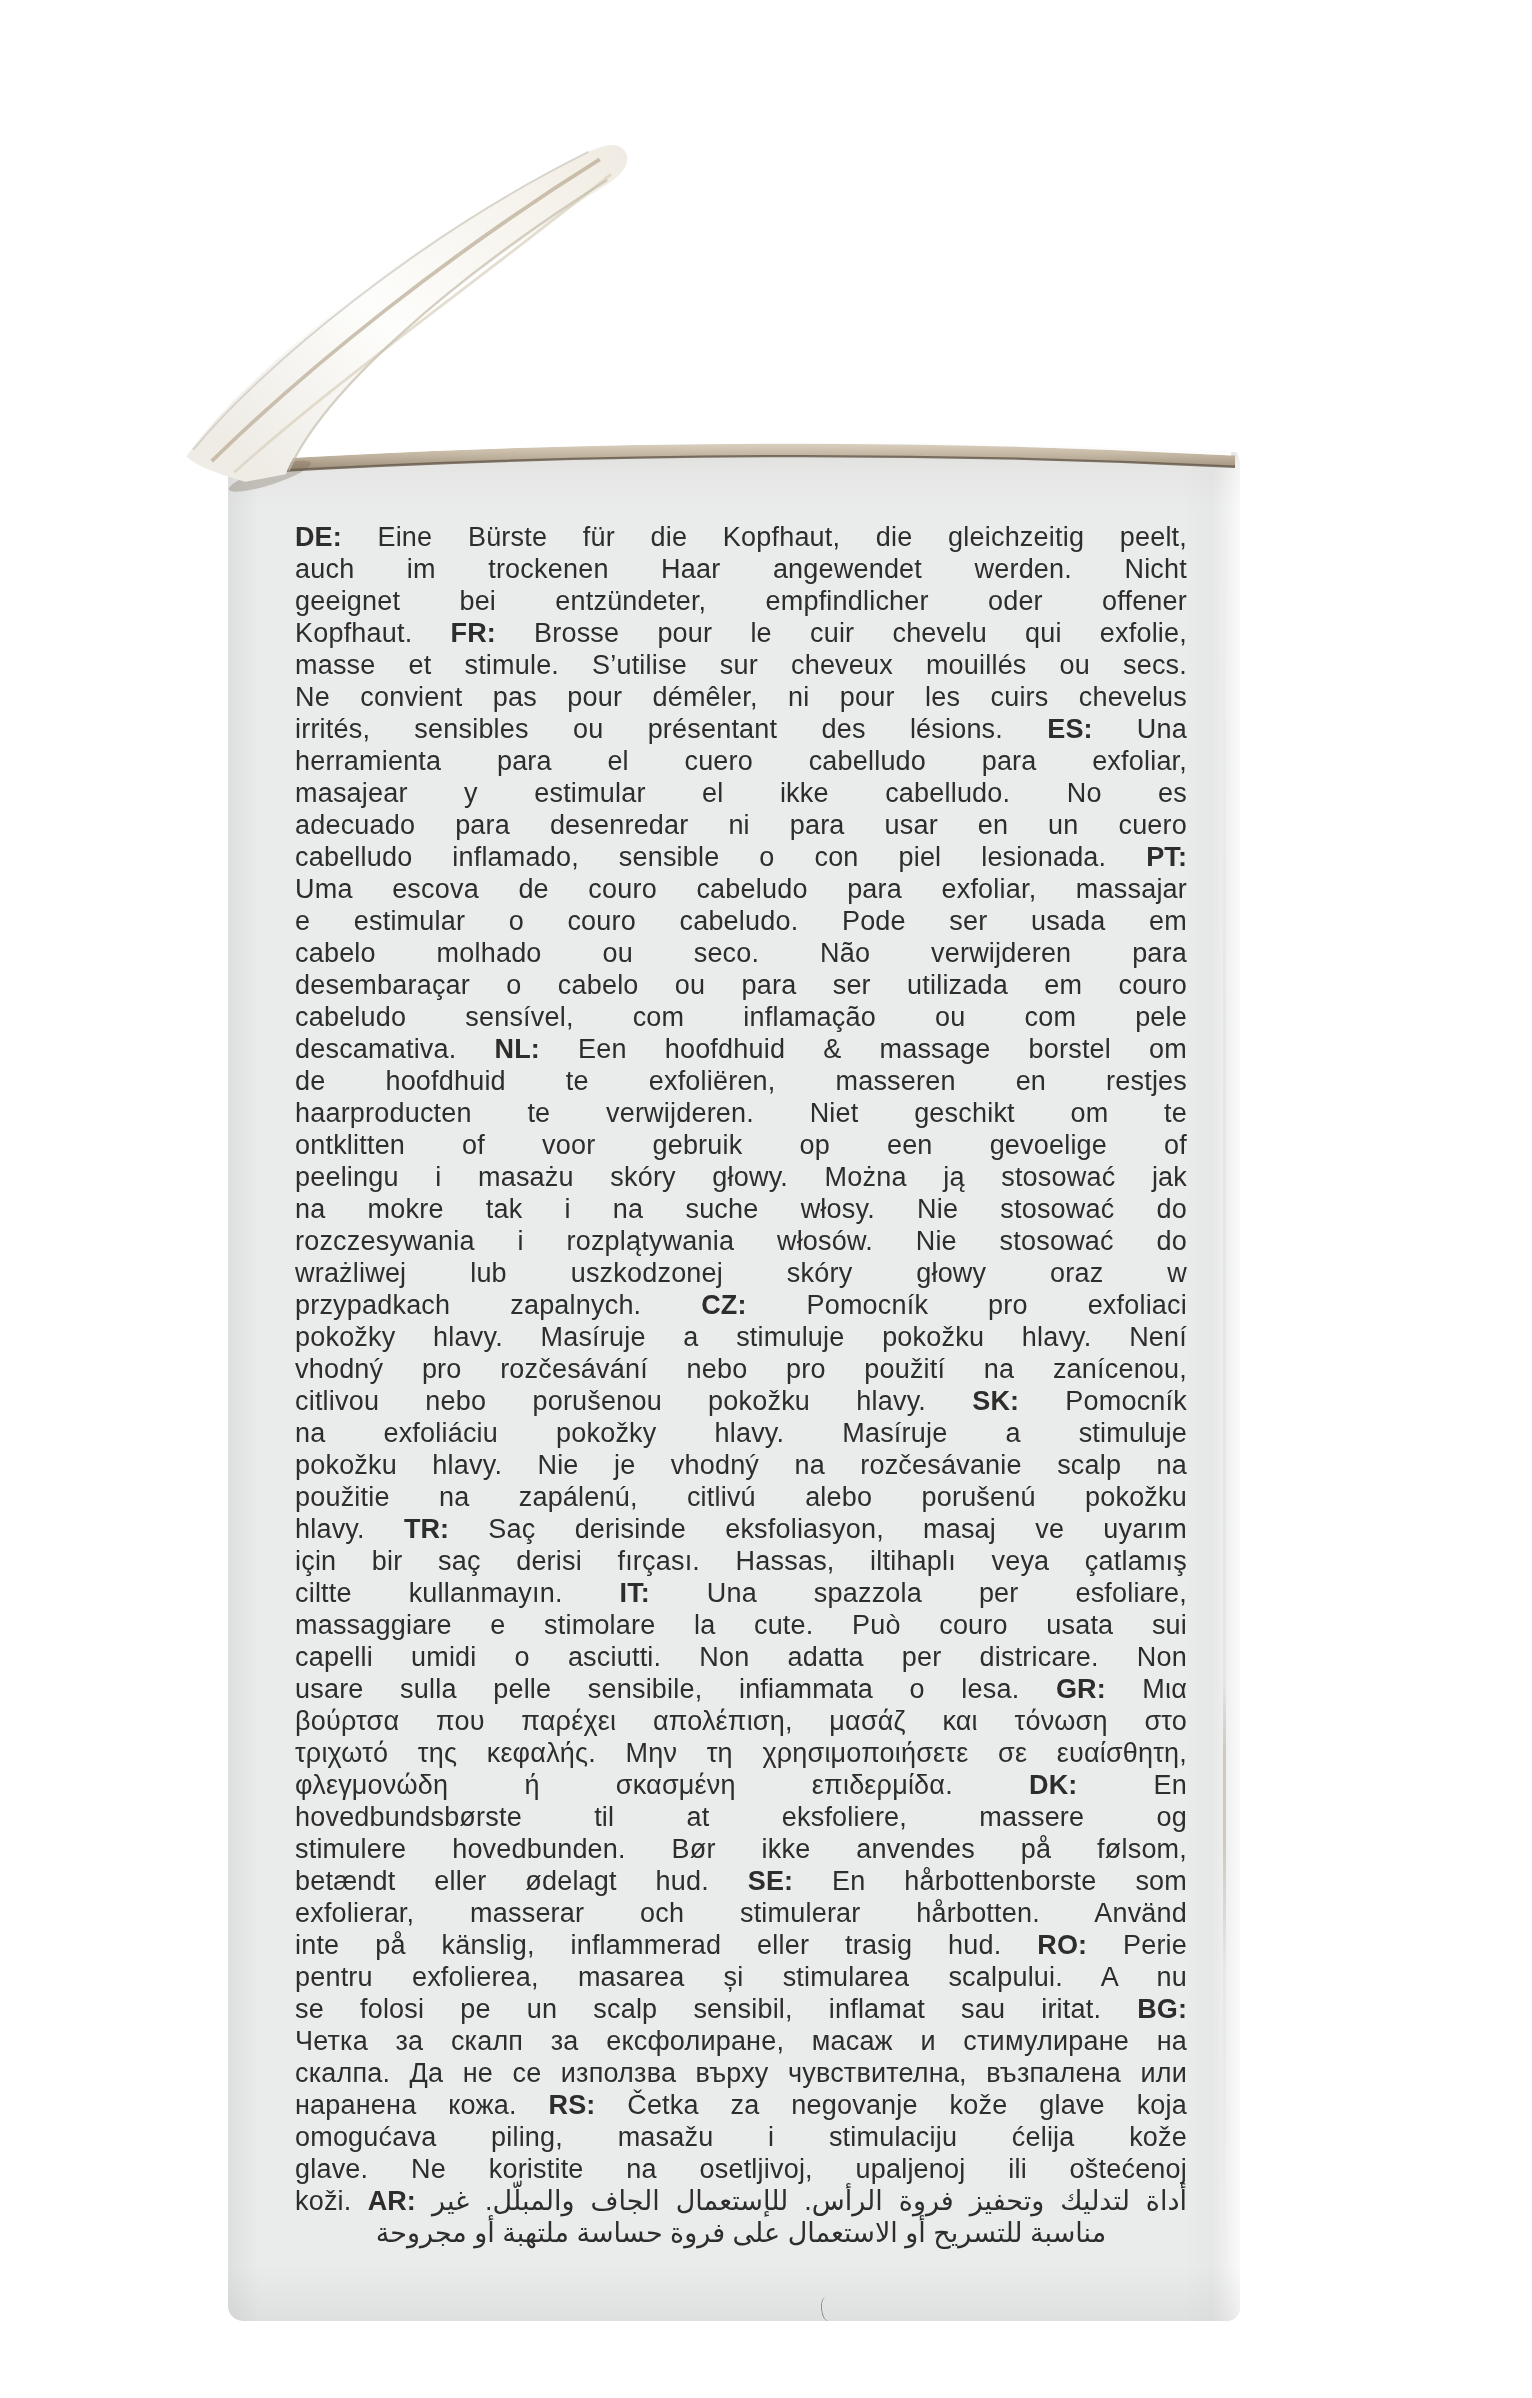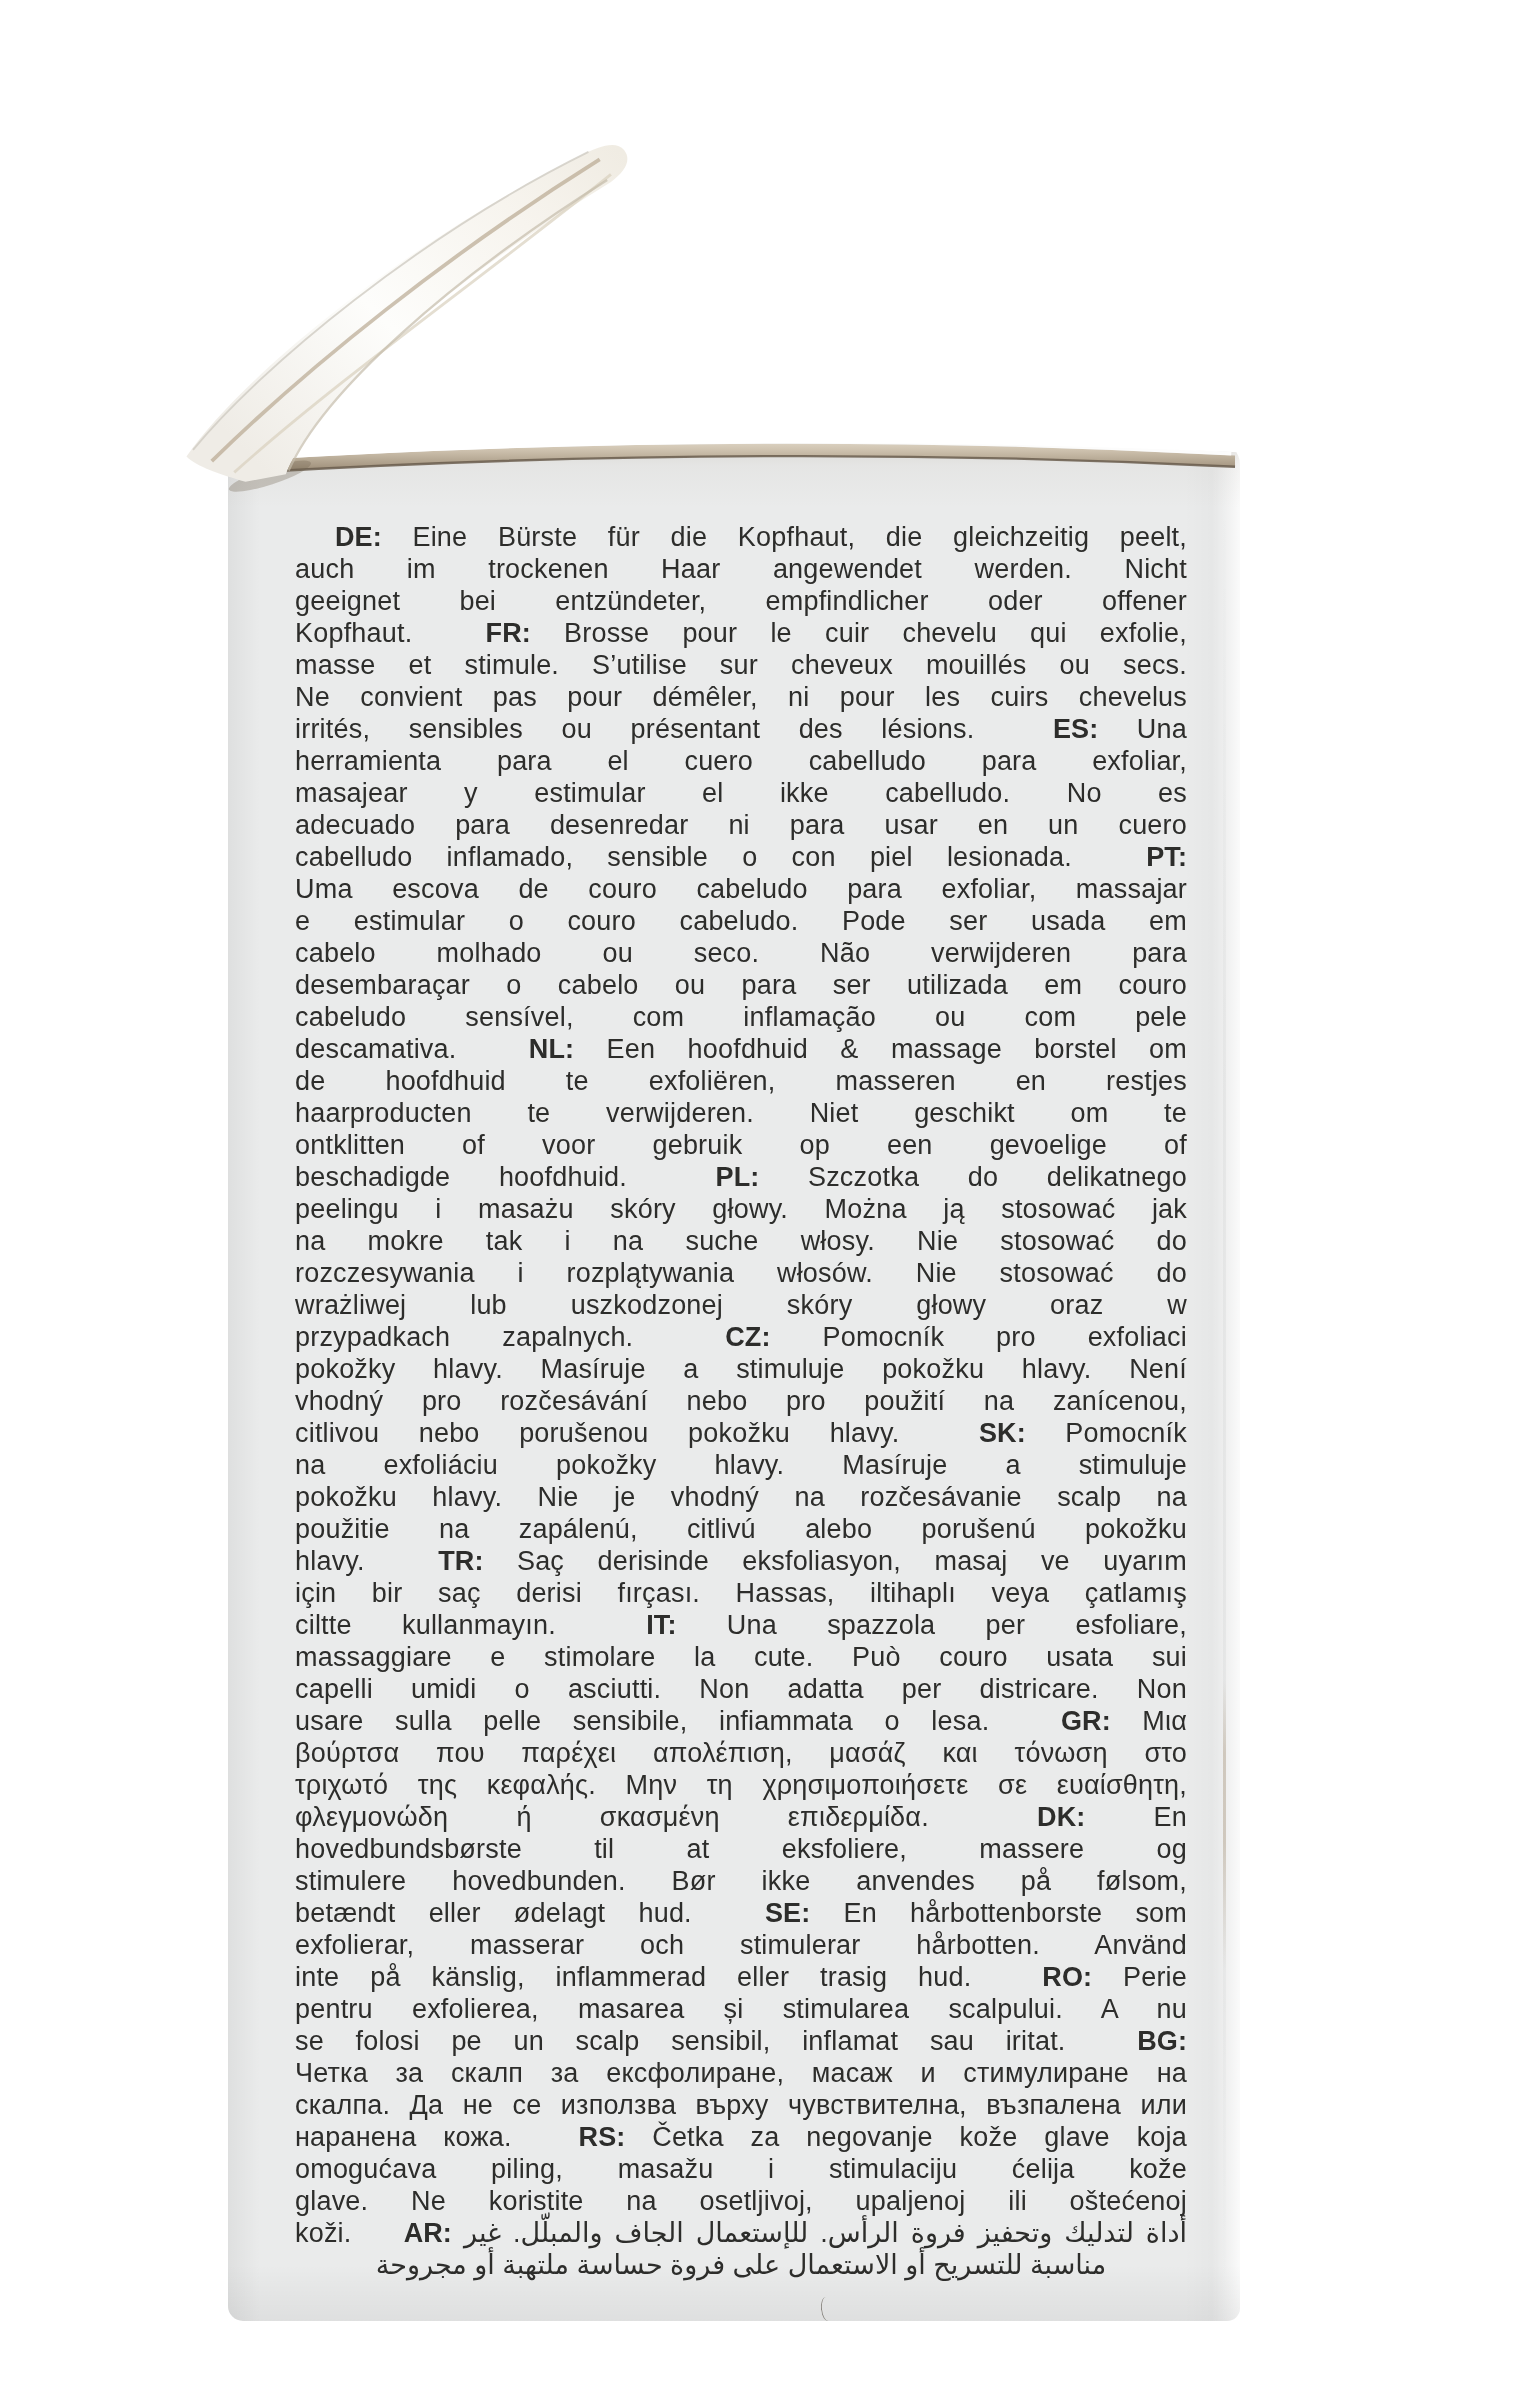--- a/index.html
+++ b/index.html
@@ -44,21 +44,21 @@
     color:var(--ink,#2d2d2b);
     font-size:27px;line-height:32px;letter-spacing:0.2px;
     font-weight:400;
   }
   .label-text .line{
     height:32px;
     text-align:justify;
     text-align-last:justify;
     white-space:nowrap;
   }
-  .label-text .line b{font-weight:700;letter-spacing:0.1px;margin-left:40px;}
+  .label-text .line b{font-weight:700;letter-spacing:0.1px;}
   .label-text .line.last{
     text-align:right;text-align-last:center;
   }
   .lid-svg{position:absolute;left:0;top:0;pointer-events:none;}
 </style>
 </head>
 <body style="--bg: #ffffff; --face: #eaebeb; --ink: #2d2d2b;">
 
 <div class="photo">
 
@@ -116,21 +116,20 @@
       <div class="line">cabelludo inflamado, sensible o con piel lesionada. <b>PT:</b></div>
       <div class="line">Uma escova de couro cabeludo para exfoliar, massajar</div>
       <div class="line">e estimular o couro cabeludo. Pode ser usada em</div>
       <div class="line">cabelo molhado ou seco. Não verwijderen para</div>
       <div class="line">desembaraçar o cabelo ou para ser utilizada em couro</div>
       <div class="line">cabeludo sensível, com inflamação ou com pele</div>
       <div class="line">descamativa. <b>NL:</b> Een hoofdhuid &amp; massage borstel om</div>
       <div class="line">de hoofdhuid te exfoliëren, masseren en restjes</div>
       <div class="line">haarproducten te verwijderen. Niet geschikt om te</div>
       <div class="line">ontklitten of voor gebruik op een gevoelige of</div>
-      <div class="line">beschadigde hoofdhuid. <b>PL:</b> Szczotka do delikatnego</div>
       <div class="line">peelingu i masażu skóry głowy. Można ją stosować jak</div>
       <div class="line">na mokre tak i na suche włosy. Nie stosować do</div>
       <div class="line">rozczesywania i rozplątywania włosów. Nie stosować do</div>
       <div class="line">wrażliwej lub uszkodzonej skóry głowy oraz w</div>
       <div class="line">przypadkach zapalnych. <b>CZ:</b> Pomocník pro exfoliaci</div>
       <div class="line">pokožky hlavy. Masíruje a stimuluje pokožku hlavy. Není</div>
       <div class="line">vhodný pro rozčesávání nebo pro použití na zanícenou,</div>
       <div class="line">citlivou nebo porušenou pokožku hlavy. <b>SK:</b> Pomocník</div>
       <div class="line">na exfoliáciu pokožky hlavy. Masíruje a stimuluje</div>
       <div class="line">pokožku hlavy. Nie je vhodný na rozčesávanie scalp na</div>

